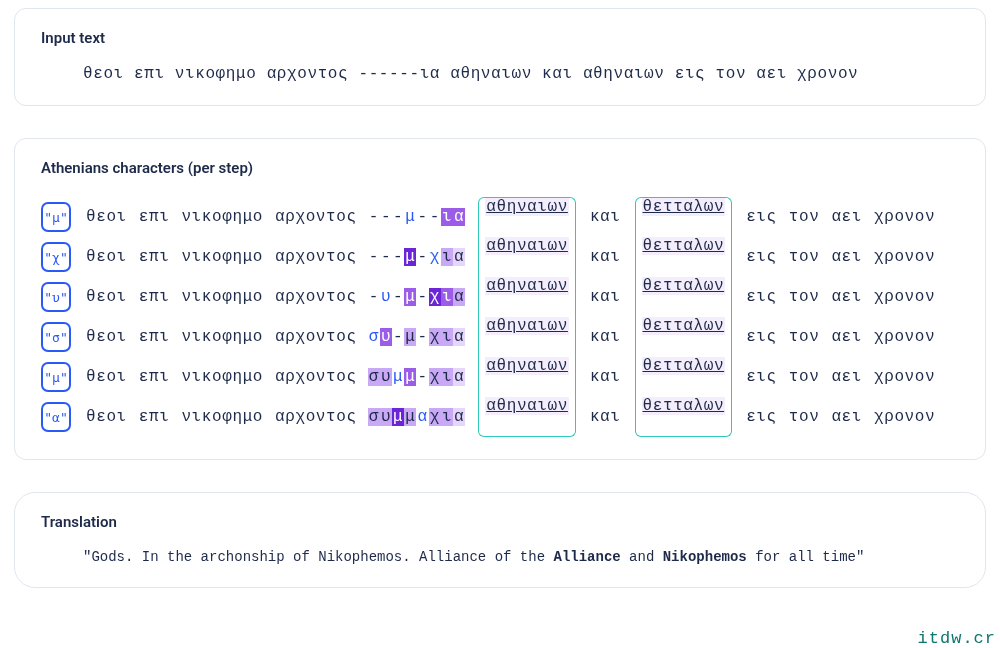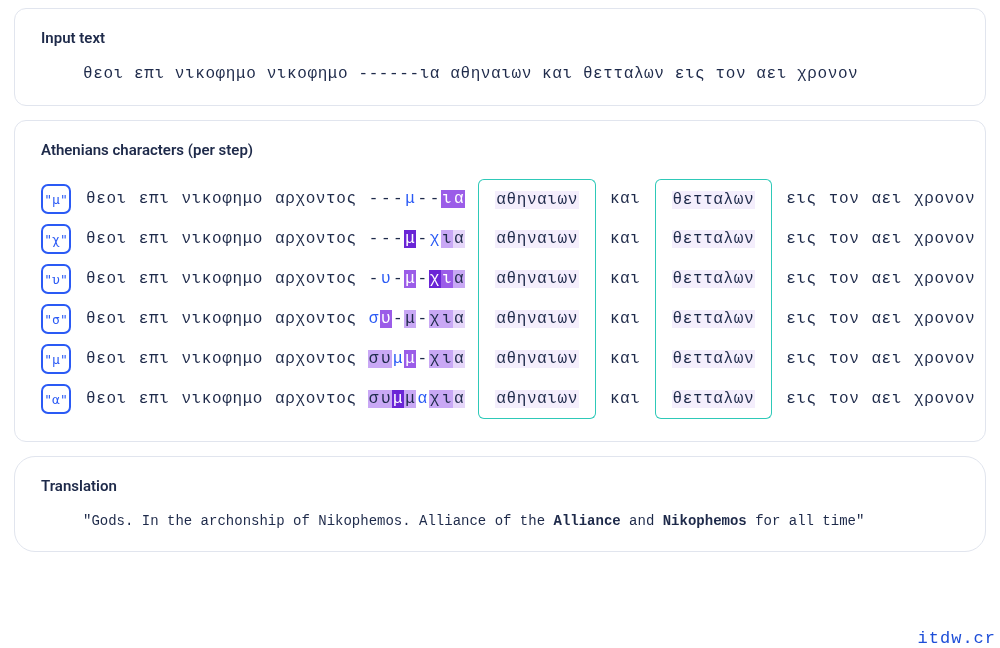--- a/index.html
+++ b/index.html
@@ -6,21 +6,21 @@
   body {
     font-family: -apple-system, BlinkMacSystemFont, "Segoe UI", Roboto, sans-serif;
     background: #ffffff;
     padding: 8px 14px;
     color: #1e2a4a;
   }
   .card {
     border: 1px solid #e1e5ee;
     border-radius: 12px;
     padding: 20px 26px 22px 26px;
-    margin-bottom: 14px;
+    margin-bottom: 32px;
     background: #fff;
   }
   .section-title {
     font-size: 15px;
     font-weight: 600;
     color: #1e2a4a;
     margin-bottom: 18px;
   }
   .greek {
     font-family: "Menlo", "Consolas", "Courier New", monospace;
@@ -72,50 +72,51 @@
   .hl0 { background:#f4eefc; }
   .hl1 { background:#e6d6fa; }
   .hl2 { background:#c9a8f5; }
   .hl3 { background:#9b5ce8; color:#fff; }
   .hl4 { background:#6a25d6; color:#fff; }
   .bordered-col {
     border-left: 1.5px solid #2ec9b8;
     border-right: 1.5px solid #2ec9b8;
     height: 100%;
     display: inline-flex;
-    align-items: center;
-    padding: 0 16px;
+    align-items: flex-start;
+    padding: 0 6px;
     margin: 0 3px;
+    text-decoration: underline;
   }
   .bc-top    { border-top: 1.5px solid #2ec9b8; border-top-left-radius:6px; border-top-right-radius:6px; }
   .bc-bottom { border-bottom: 1.5px solid #2ec9b8; border-bottom-left-radius:6px; border-bottom-right-radius:6px; }
   .translation {
     font-family: "Menlo", "Consolas", "Courier New", monospace;
     font-size: 14px;
     color: #1e2a4a;
     padding-left: 42px;
   }
   .translation b { font-weight: 700; }
   .watermark {
     position: fixed;
     right: 4px;
     bottom: 0;
     font-family: "Courier New", monospace;
     font-size: 17px;
-    color: #1d4ed8;
+    color: #0f766e;
     letter-spacing: 1px;
   }
   #steps-container { padding-top: 2px; }
 </style>
 </head>
 <body>
 
 <div class="card">
   <div class="section-title">Input text</div>
-  <div class="greek input-text-line">θεοι επι νικοφημο νικοφημο ------ια αθηναιων και θετταλων εις τον αει χρονον</div>
+  <div class="greek input-text-line">θεοι επι νικοφημο αρχοντος ------ια αθηναιων και αθηναιων εις τον αει χρονον</div>
 </div>
 
 <div class="card">
   <div class="section-title">Athenians characters (per step)</div>
   <div id="steps-container">
       <div class="step-row">
         <div class="badge">"μ"</div>
         <div class="line greek">
           <span class="tok">θεοι</span>
           <span class="sp"></span>

